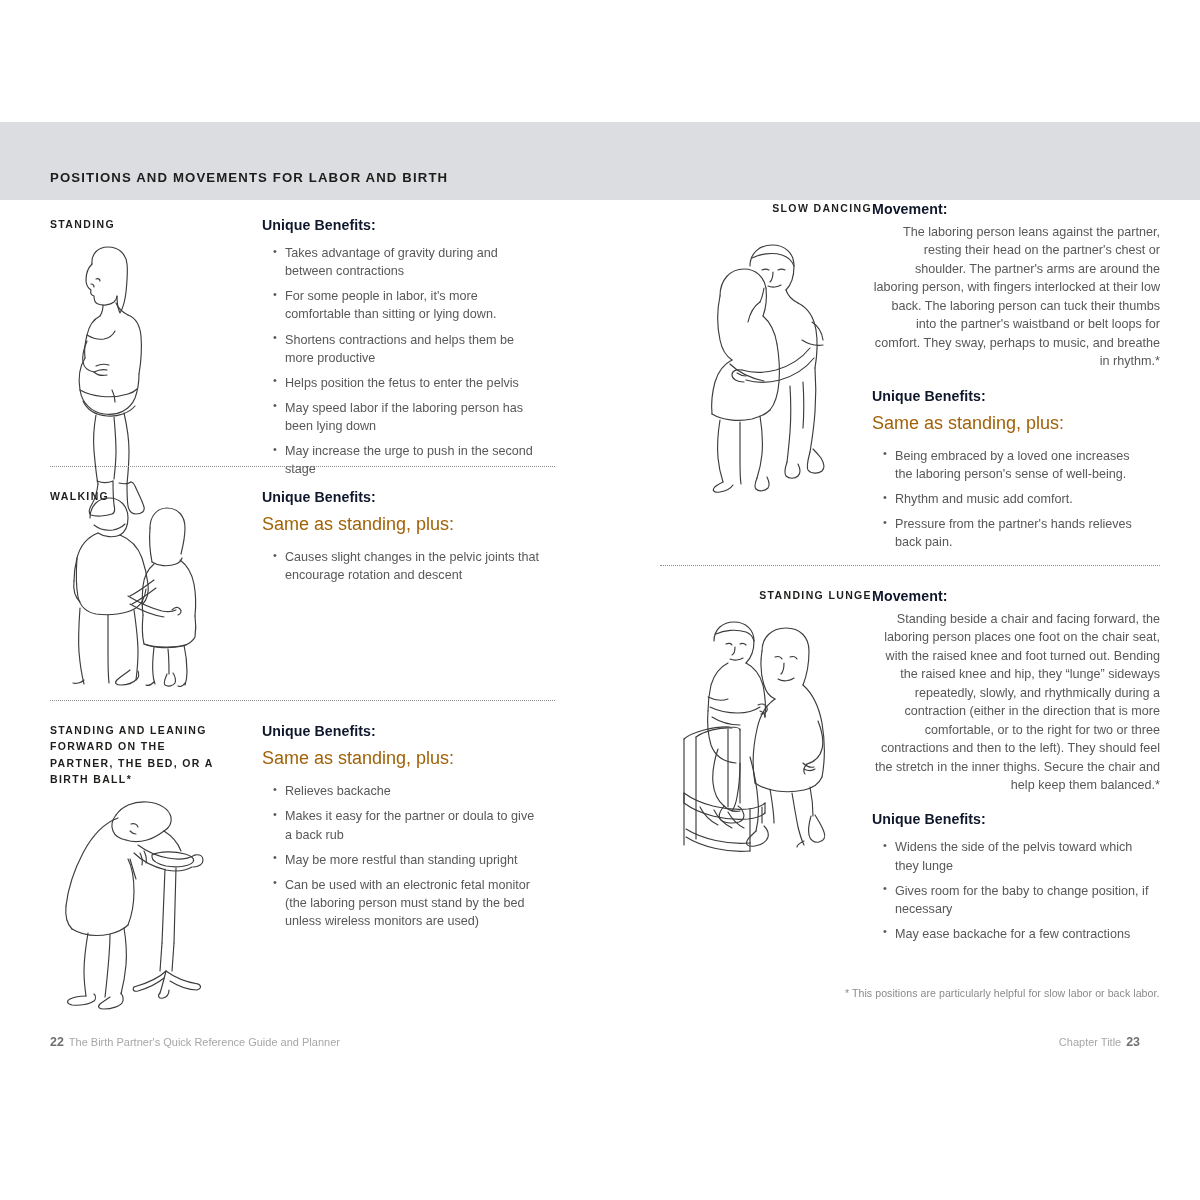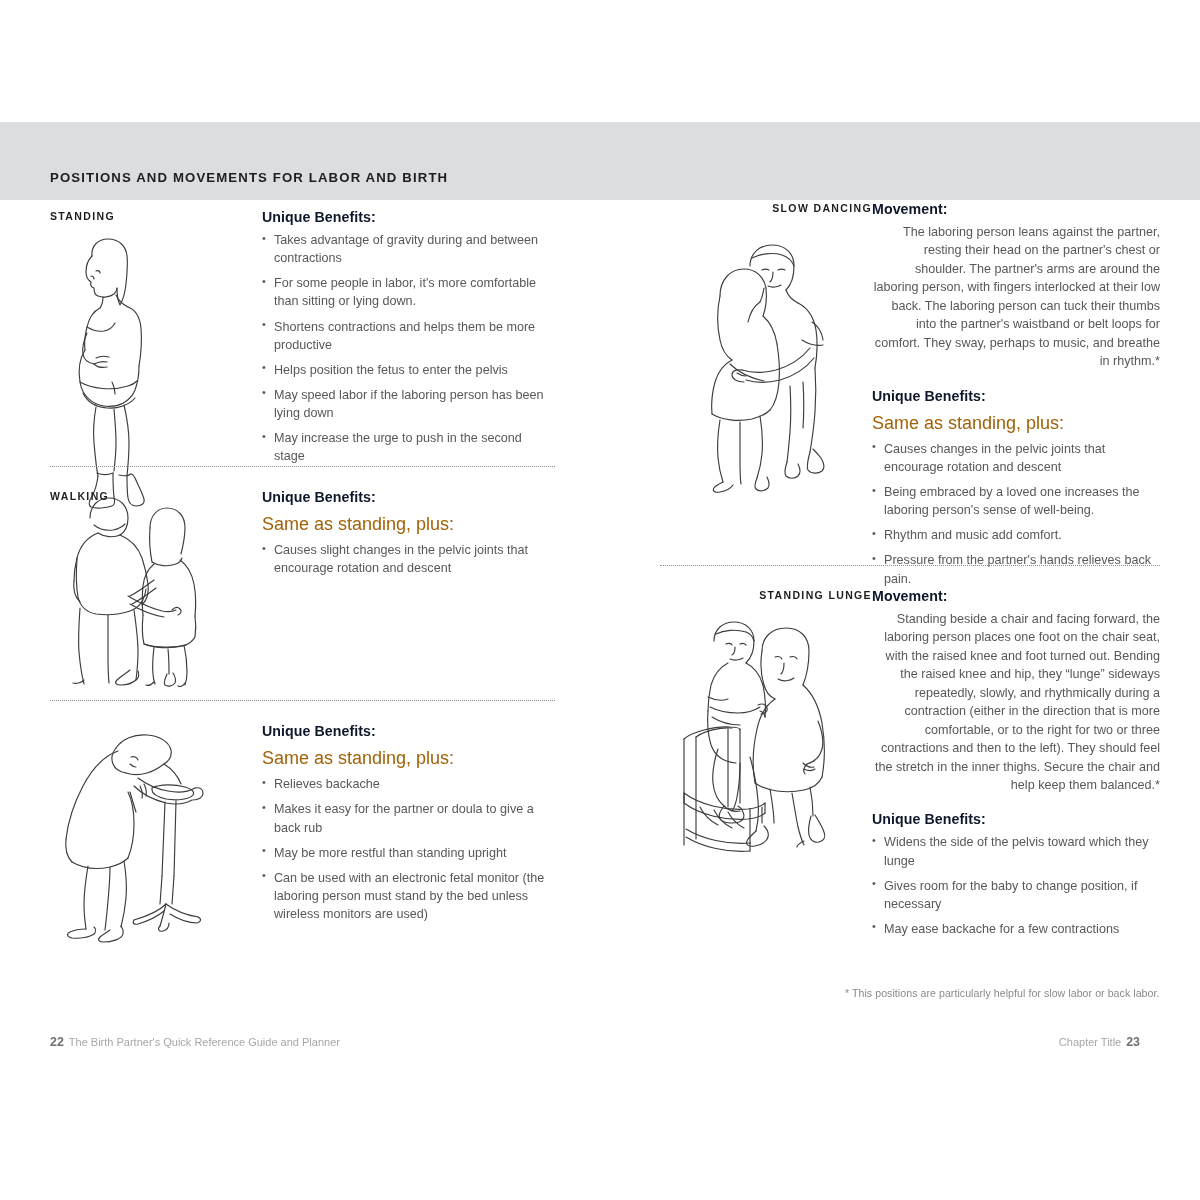--- a/index.html
+++ b/index.html
@@ -136,21 +136,21 @@
   }
   .para {
     font-size: 12.6px;
     line-height: 1.465;
     margin: 0;
     color: #58585a;
     text-align: right;
   }
   ul.bullets {
     list-style: none;
-    margin: 0;
+    margin: 11px;
     padding: 0;
   }
   ul.bullets li {
     position: relative;
     padding-left: 12px;
     margin-bottom: 7px;
     font-size: 12.6px;
     line-height: 1.44;
     color: #58585a;
   }
@@ -194,21 +194,21 @@
 </head>
 <body>
 
 <div class="spread">
 
   <div class="header-band"></div>
   <div class="header-title">POSITIONS AND MOVEMENTS FOR LABOR AND BIRTH</div>
 
   <div class="page page-left">
 
-    <div class="entry" style="top:8px;">
+    <div class="entry" style="top:16px;">
       <div class="entry-inner">
         <div class="col-visual">
           <div class="pos-label">STANDING</div>
           <div class="fig">
             <svg width="150" height="215" viewBox="0 0 150 215">
 
               <path d="M42 26 C41 16 48 9 58 9 C69 9 76 16 77 26 C78 34 77 44 76 54 C75 63 73 70 70 75 C68 71 67 64 67 58"></path>
 
               <path d="M42 26 C38 30 36 36 36 42 C36 47 38 50 41 52 C40 55 41 57 44 58 C44 62 45 65 48 66 C53 68 60 67 64 64 C66 62 67 60 67 58"></path>
 
@@ -326,20 +326,21 @@
             <li>Causes slight changes in the pelvic joints that encourage rotation and descent</li>
           </ul>
         </div>
       </div>
     </div>
 
     <div class="entry" style="top:500px;">
       <div class="divider" style="top:0px;"></div>
       <div class="entry-inner" style="padding-top:22px;">
         <div class="col-visual">
+          <div class="pos-label" style="max-width:178px;">STANDING AND LEANING FORWARD ON THE PARTNER, THE BED, OR A BIRTH BALL*</div>
           <div class="fig" style="margin-left:2px;margin-top:4px;">
             <svg width="170" height="215" viewBox="0 0 170 215">
 
               <path d="M64 22 C70 13 82 8 95 9 C108 10 117 16 119 24 C120 30 117 35 112 38"></path>
               <path d="M64 22 C60 27 59 33 61 38 C63 43 68 46 74 47"></path>
               <path d="M74 47 C80 49 88 49 95 47 C102 45 108 41 112 38"></path>
 
               <path d="M79 31 C82 30 85 31 86 34"></path>
               <path d="M78 38 C80 40 82 41 84 41"></path>
 
@@ -457,21 +458,20 @@
               <path d="M67 242 C65 247 64 251 66 253 C69 256 75 255 78 252 C80 249 79 245 77 241"></path>
             </svg>
           </div>
         </div>
         <div class="col-text">
           <div class="subhead">Movement:</div>
           <p class="para">The laboring person leans against the partner, resting their head on the partner's chest or shoulder. The partner's arms are around the laboring person, with fingers interlocked at their low back. The laboring person can tuck their thumbs into the partner's waistband or belt loops for comfort. They sway, perhaps to music, and breathe in rhythm.*</p>
           <div class="subhead second">Unique Benefits:</div>
           <p class="lead">Same as standing, plus:</p>
           <ul class="bullets">
-            <li>Causes changes in the pelvic joints that encourage rotation and descent</li>
             <li>Being embraced by a loved one increases the laboring person's sense of well-being.</li>
             <li>Rhythm and music add comfort.</li>
             <li>Pressure from the partner's hands relieves back pain.</li>
           </ul>
         </div>
       </div>
     </div>
 
     <div class="entry" style="top:365px;">
       <div class="divider" style="top:0px;"></div>

